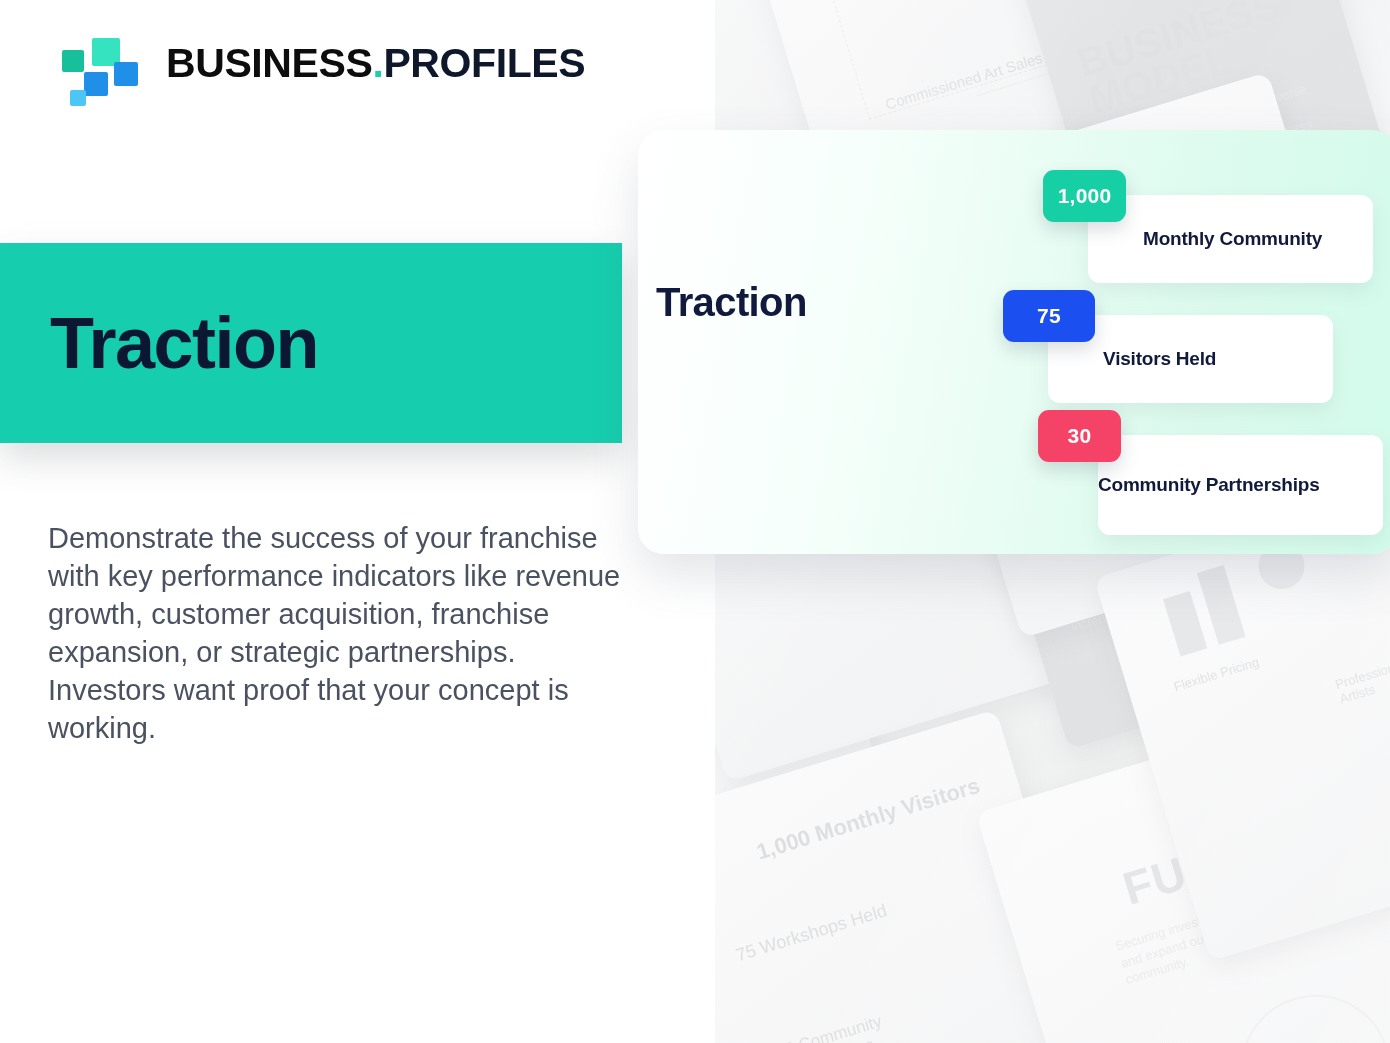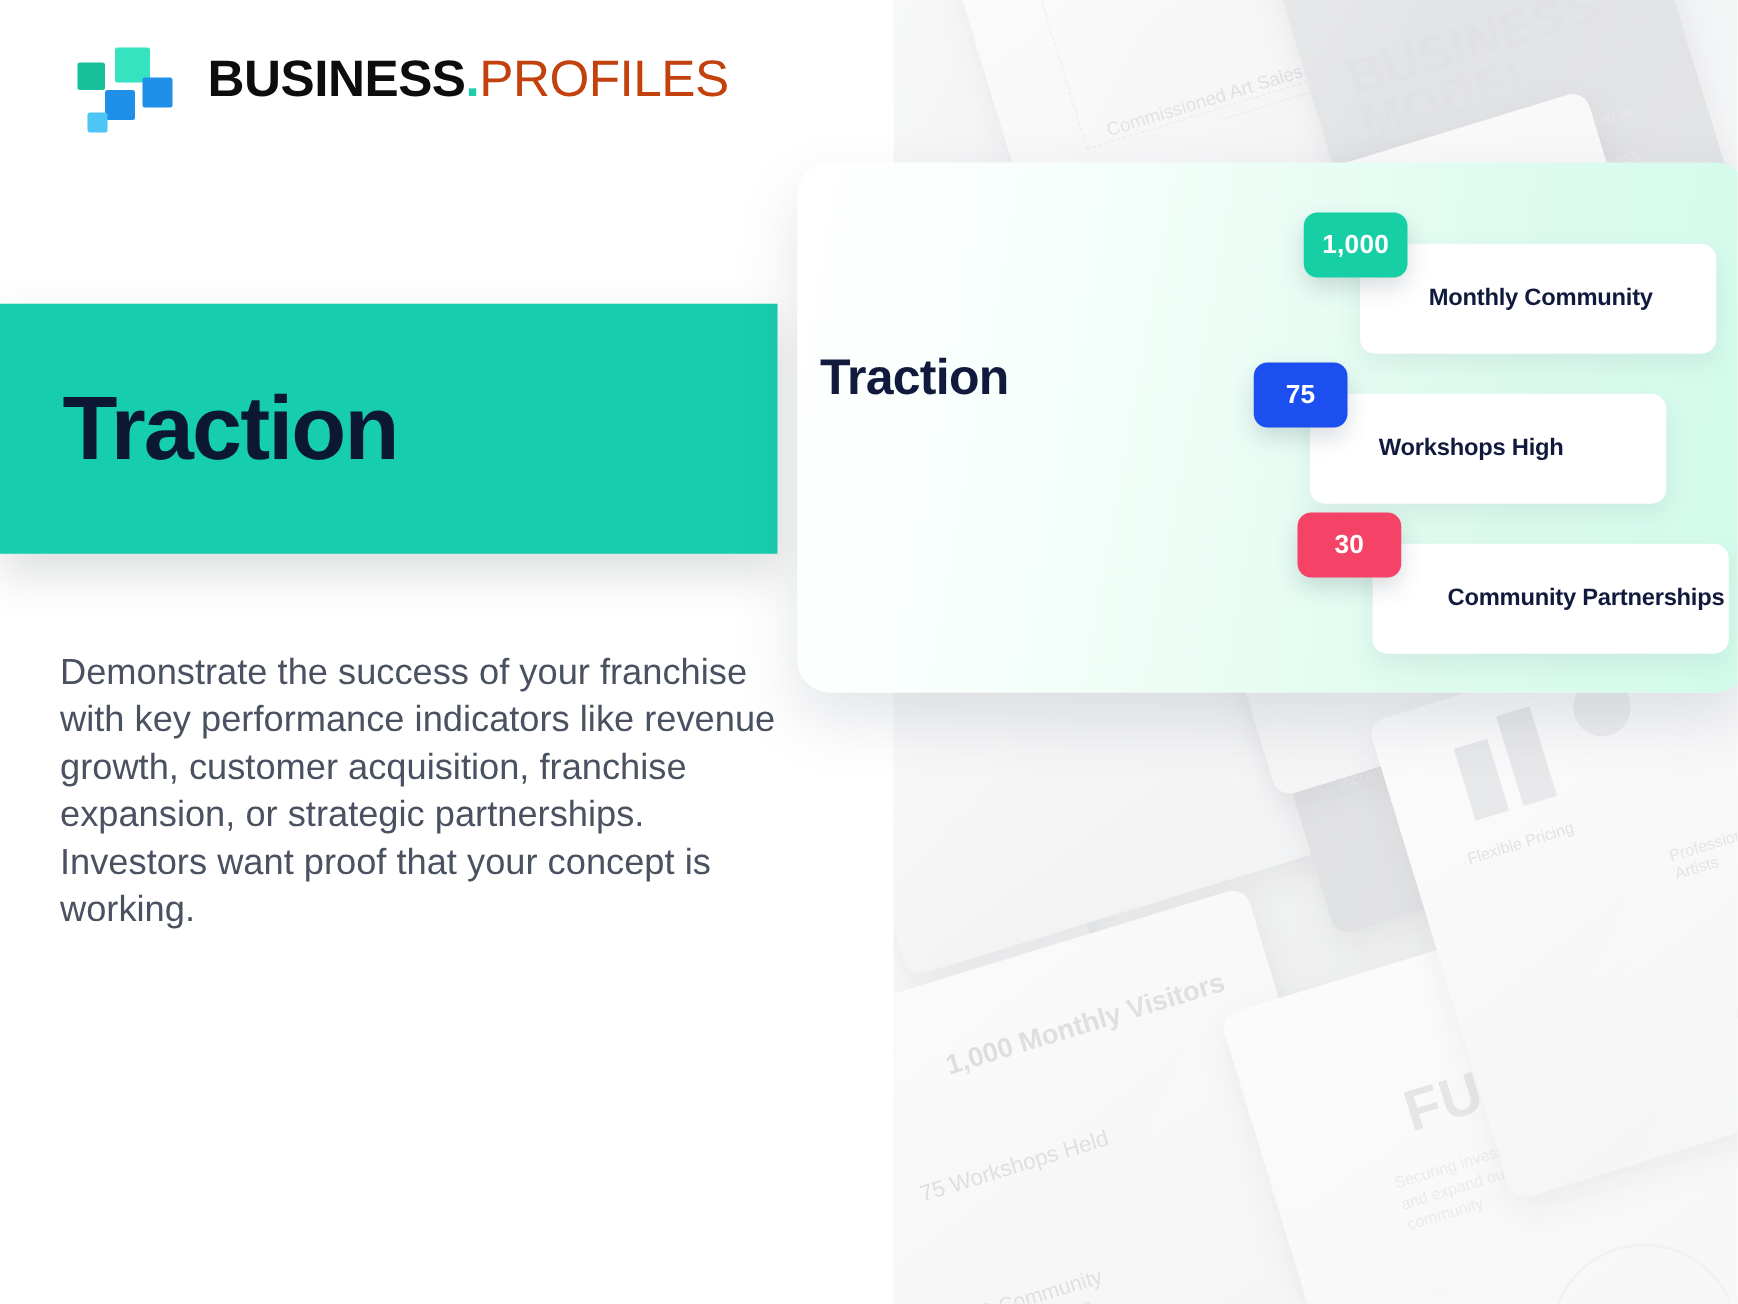--- a/index.html
+++ b/index.html
@@ -60,21 +60,21 @@
   .sq{ position:absolute; border-radius:2px; }
   .sq1{ left:14px; top:6px; width:22px; height:22px; background:#17bf9a; }
   .sq2{ left:44px; top:-6px; width:28px; height:28px; background:#35e3c0; }
   .sq3{ left:36px; top:28px; width:24px; height:24px; background:#1f8fe8; }
   .sq4{ left:66px; top:18px; width:24px; height:24px; background:#1f8fe8; }
   .sq5{ left:22px; top:46px; width:16px; height:16px; background:#4dc6f5; }
   .logo-text{ position:absolute; left:118px; top:-4px; white-space:nowrap;
     font-size:41px; letter-spacing:-.4px; }
   .lt-bold{ font-weight:bold; color:#0d0d0d; }
   .lt-dot{ font-weight:bold; color:#1ecdb0; }
-  .lt-light{ font-weight:normal; color:#c2410c; }
+  .lt-light{ font-weight:bold; color:#0f172a; }
 
   .banner{
     position:absolute; left:0; top:243px; width:622px; height:200px;
     background:#16cdad;
     box-shadow:0 16px 34px rgba(60,70,80,.18);
     display:flex; align-items:center;
   }
   .banner-title{
     margin-left:50px; font-size:72px; font-weight:bold;
     color:#0b1733; letter-spacing:-1.5px;
@@ -118,25 +118,25 @@
   }
 
   
   .m1{ left:405px; top:40px; }
   .m1 .card{ left:45px; top:25px; width:285px; height:88px; padding-left:55px; }
   .m1 .badge{ left:0; top:0; width:83px; height:52px; font-size:21px;
               background:#16cfa5; }
   
   .m2{ left:365px; top:160px; }
   .m2 .card{ left:45px; top:25px; width:285px; height:88px; padding-left:55px; }
-  .m2 .badge{ left:0; top:0; width:75px; height:52px; font-size:21px;
+  .m2 .badge{ left:0; top:0; width:92px; height:52px; font-size:21px;
               background:#1b4ff0; }
   
   .m3{ left:400px; top:280px; }
-  .m3 .card{ left:60px; top:25px; width:285px; height:88px; padding-left:60px; }
+  .m3 .card{ left:60px; top:25px; width:285px; height:100px; }
   .m3 .badge{ left:0; top:0; width:83px; height:52px; font-size:21px;
               background:#f54368; }
 </style>
 </head>
 <body>
 
 <div class="artwork">
 
   <div class="aw-card aw-a">
     <div class="aw-dash" style="left:60px;top:150px;width:210px;height:180px;"></div>
@@ -229,21 +229,21 @@
 
   <div class="metric m1">
     <div class="card">
       <div class="card-label">Monthly Community</div>
     </div>
     <div class="badge">1,000</div>
   </div>
 
   <div class="metric m2">
     <div class="card">
-      <div class="card-label">Workshops High</div>
+      <div class="card-label">Visitors Held</div>
     </div>
     <div class="badge">75</div>
   </div>
 
   <div class="metric m3">
     <div class="card">
       <div class="card-label">Community Partnerships</div>
     </div>
     <div class="badge">30</div>
   </div>

